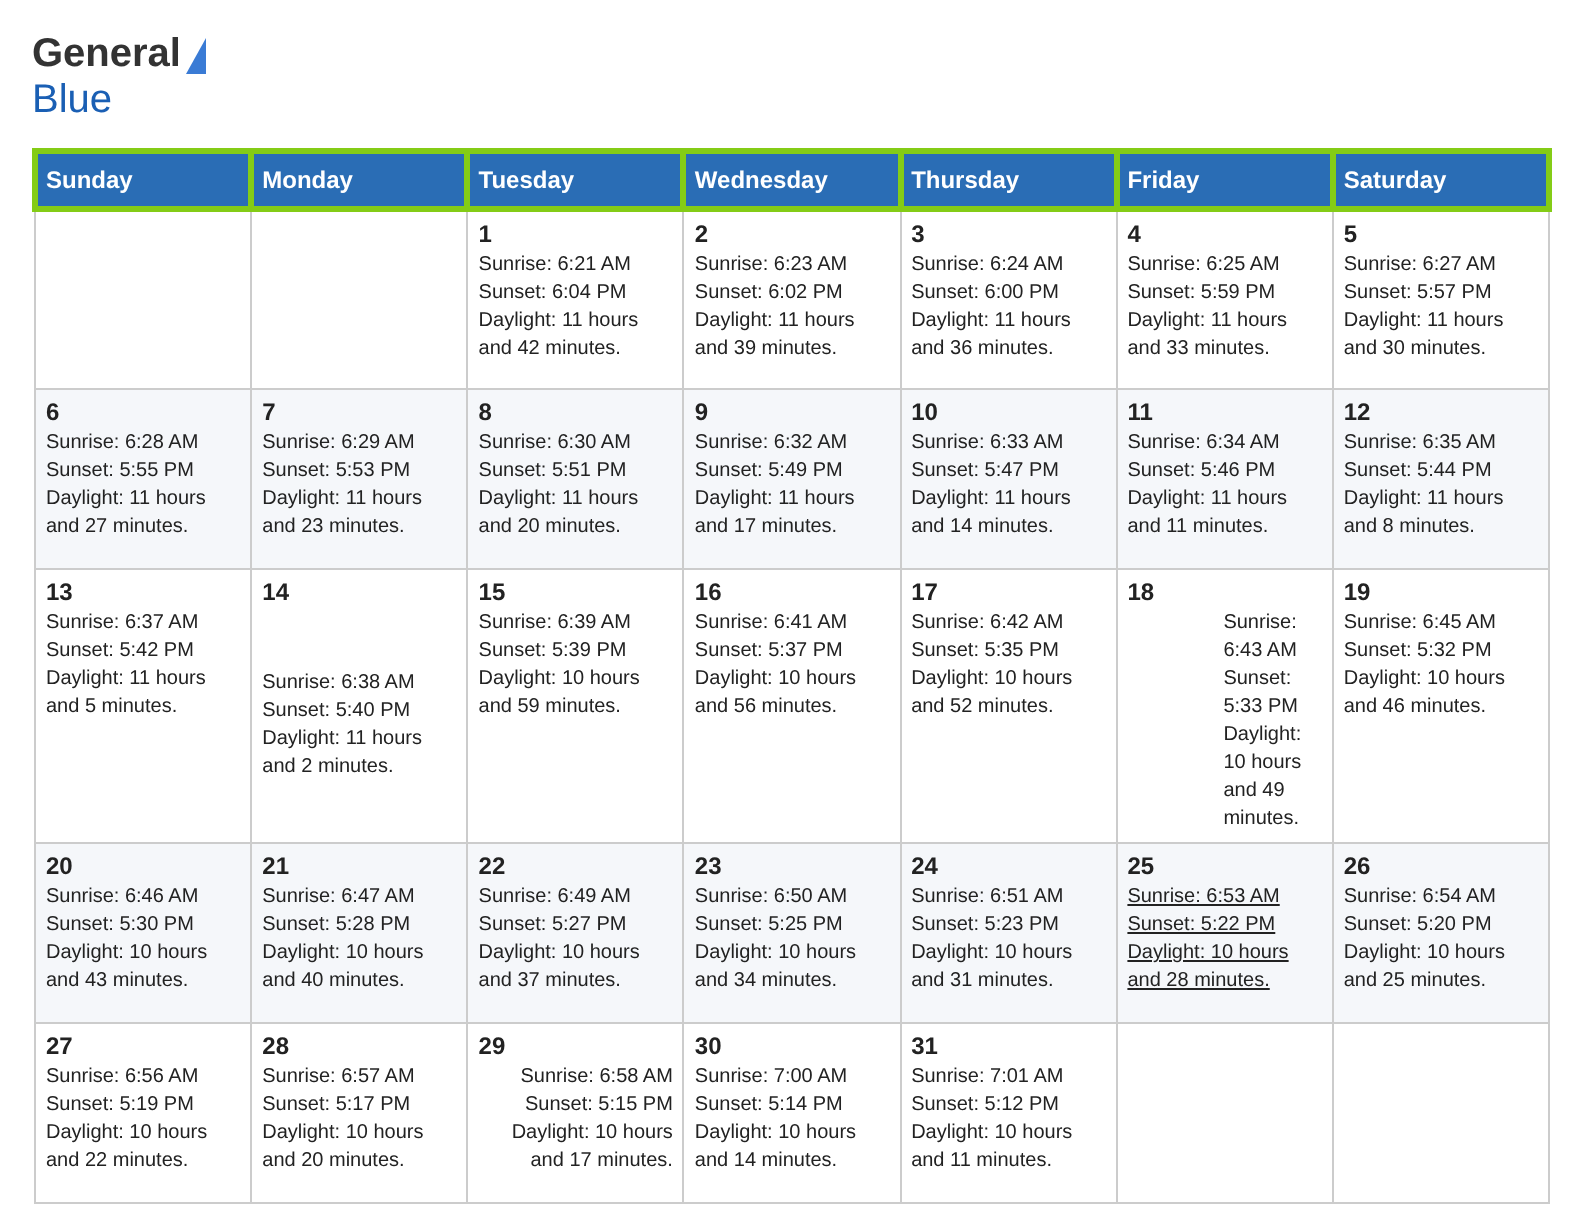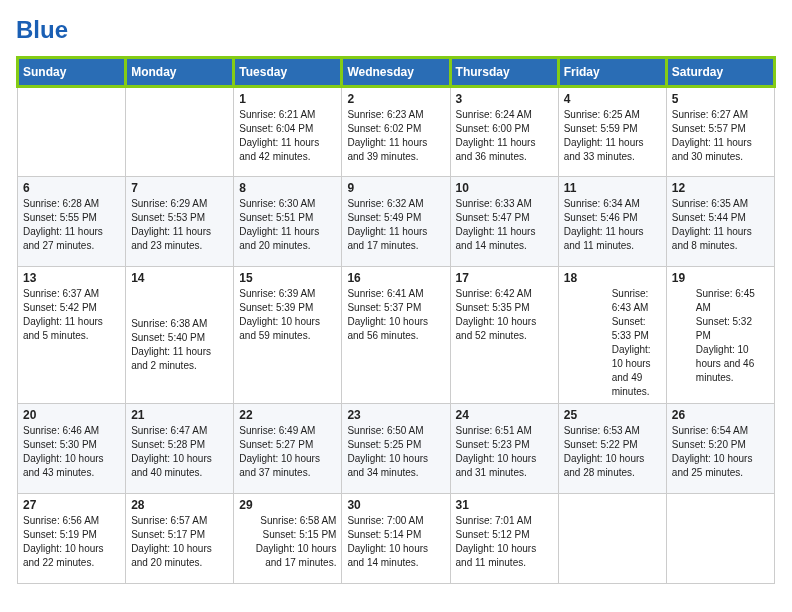--- a/index.html
+++ b/index.html
@@ -66,22 +66,26 @@
     }
     .empty-cell {
       background: #fff !important;
     }
   </style>
 </head>
 <body>
 
 <div class="header">
   <div class="logo">
+    <div class="logo-row">
+      <span style="font-size:20px;font-weight:bold;color:#333;">General</span>
+      <span style="display:inline-block;margin-left:3px;width:0;height:0;border-left:10px solid transparent;border-right:0px solid transparent;border-bottom:18px solid #3a7bd5;vertical-align:middle;"></span>
+    </div>
     <div>
-      <span style="font-size:24px;font-weight:bold;color:#1a5fb4;">Blue</span>
+      <span style="font-size:20px;font-weight:normal;color:#1a5fb4;">Blue</span>
     </div>
   </div>
   <div class="title-block">
     <div style="font-size:34px;color:#222;font-weight:normal;"></div>
     <div style="font-size:16px;color:#444;"></div>
   </div>
 </div>
 
 <table>
   <thead>
@@ -206,21 +210,21 @@
 Daylight: 10 hours and 52 minutes.</div>
         </td>
         <td>
           <span class="day-num">18</span>
           <div class="cell-content" style="white-space: pre-line; margin-left: 48px;">Sunrise: 6:43 AM
 Sunset: 5:33 PM
 Daylight: 10 hours and 49 minutes.</div>
         </td>
         <td>
           <span class="day-num">19</span>
-          <div class="cell-content" style="white-space: pre-line; margin-left: 24px;">Sunrise: 6:45 AM
+          <div class="cell-content" style="white-space: pre-line;">Sunrise: 6:45 AM
 Sunset: 5:32 PM
 Daylight: 10 hours and 46 minutes.</div>
         </td>
       </tr>
       <tr>
         <td>
           <span class="day-num">20</span>
           <div class="cell-content" style="white-space: pre-line;">Sunrise: 6:46 AM
 Sunset: 5:30 PM
 Daylight: 10 hours and 43 minutes.</div>
@@ -244,21 +248,21 @@
 Daylight: 10 hours and 34 minutes.</div>
         </td>
         <td>
           <span class="day-num">24</span>
           <div class="cell-content" style="white-space: pre-line;">Sunrise: 6:51 AM
 Sunset: 5:23 PM
 Daylight: 10 hours and 31 minutes.</div>
         </td>
         <td>
           <span class="day-num">25</span>
-          <div class="cell-content" style="white-space: pre-line;">Sunrise: 6:53 AM
+          <div class="cell-content" style="white-space: pre-line; text-decoration: underline;">Sunrise: 6:53 AM
 Sunset: 5:22 PM
 Daylight: 10 hours and 28 minutes.</div>
         </td>
         <td>
           <span class="day-num">26</span>
           <div class="cell-content" style="white-space: pre-line;">Sunrise: 6:54 AM
 Sunset: 5:20 PM
 Daylight: 10 hours and 25 minutes.</div>
         </td>
       </tr>

